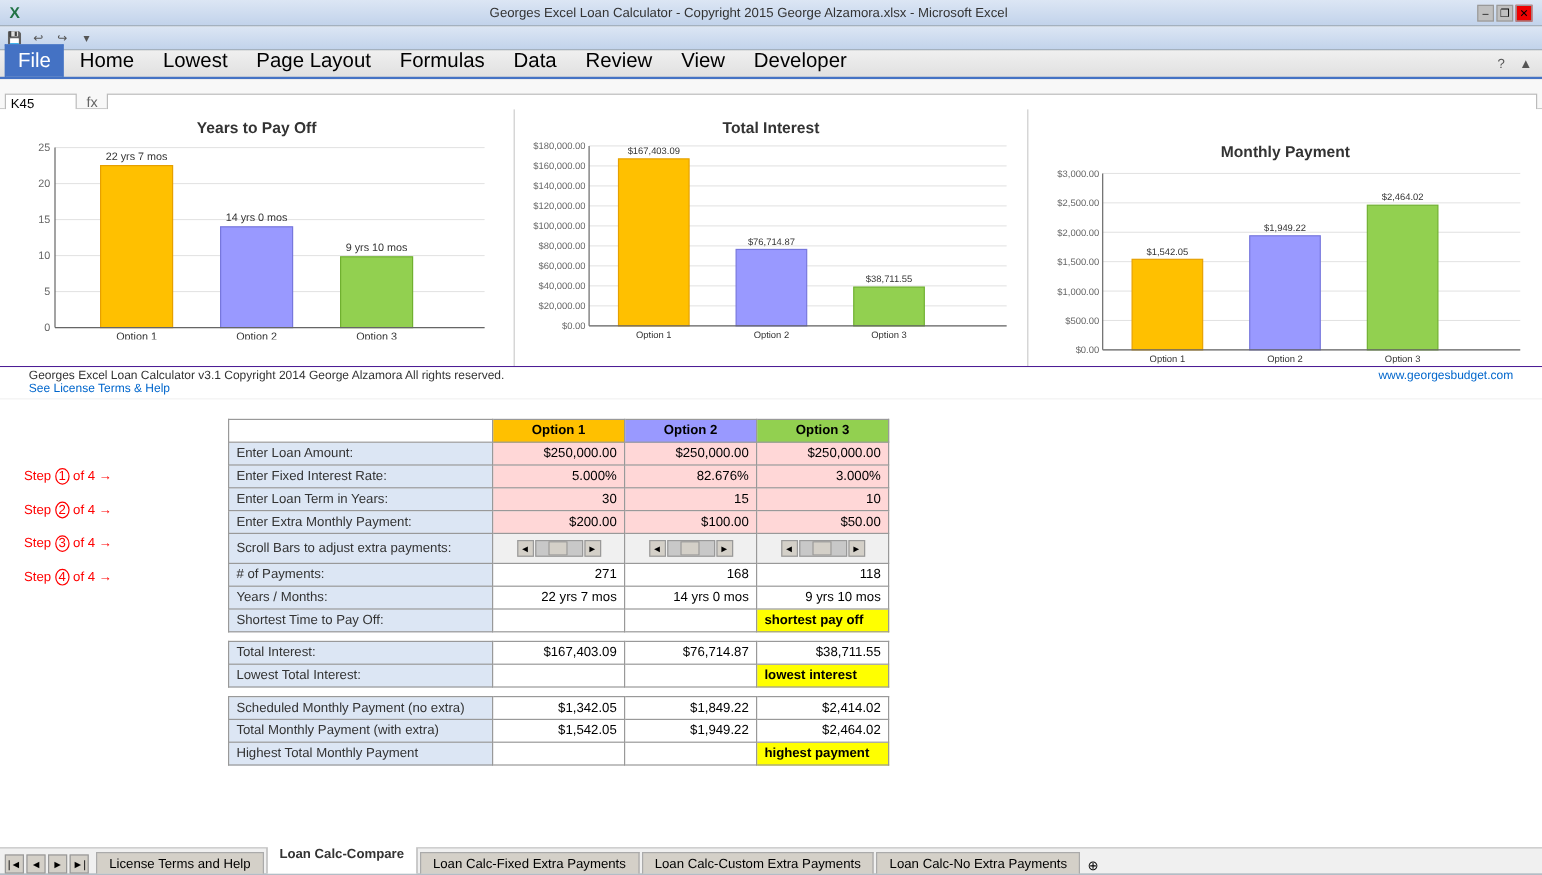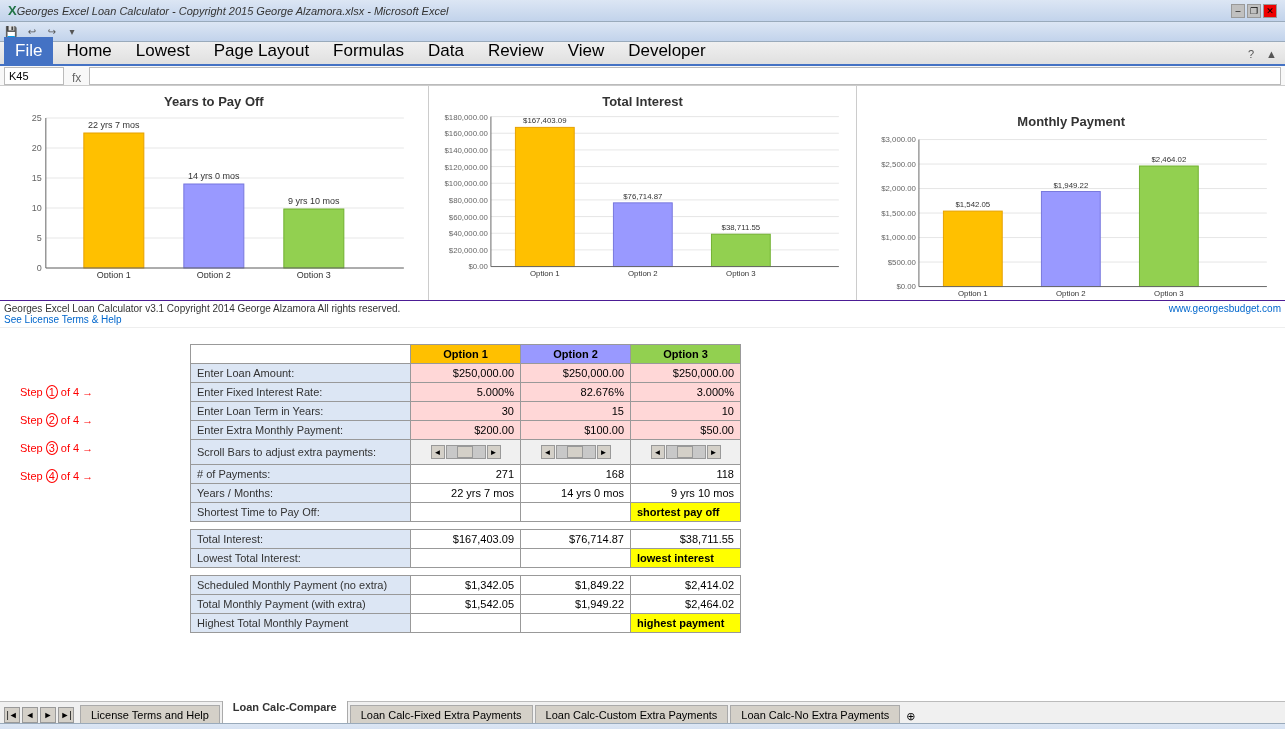--- a/index.html
+++ b/index.html
@@ -9,21 +9,21 @@
     .title-bar {
       height: 22px;
       background: linear-gradient(to bottom, #dce6f4, #c2d3eb);
       display: flex;
       align-items: center;
       justify-content: space-between;
       padding: 0 8px;
       border-bottom: 1px solid #9ab;
     }
     .title-bar-left { display: flex; align-items: center; gap: 4px; }
-    .title-text { font-size: 11px; color: #333; text-align: left; flex: 1; font-style: italic; }
+    .title-text { font-size: 11px; color: #333; text-align: center; flex: 1; }
     .title-buttons { display: flex; gap: 2px; }
     .title-btn { width: 14px; height: 14px; background: #c0c0c0; border: 1px solid #999; font-size: 9px; display: flex; align-items: center; justify-content: center; cursor: pointer; }
 
     
     .ribbon-tabs {
       height: 24px;
       background: linear-gradient(to bottom, #f0f0f0, #e0e0e0);
       display: flex;
       align-items: flex-end;
       padding: 0 4px;
@@ -42,22 +42,22 @@
       color: white;
       border-color: #4472c4;
     }
 
     
     .formula-bar {
       height: 20px;
       background: #f8f8f8;
       border-bottom: 1px solid #ccc;
       display: flex;
-      align-items: flex-end;
-      padding: 0 4px;
+      align-items: flex-start;
+      padding: 12px 4px;
       gap: 4px;
     }
     .cell-ref {
       width: 60px;
       border: 1px solid #bbb;
       padding: 1px 4px;
       font-size: 11px;
       height: 18px;
     }
     .formula-icon { color: #666; font-size: 12px; padding: 0 4px; }
@@ -94,21 +94,21 @@
     .chart-title {
       text-align: center;
       font-size: 13px;
       font-weight: bold;
       color: #333;
       margin-bottom: 4px;
     }
 
     
     .copyright-area {
-      padding: 2px 4px;
+      padding: 2px 24px;
       font-size: 10px;
       color: #333;
       display: flex;
       justify-content: space-between;
       border-bottom: 1px solid #eee;
       background: white;
       gap: 12px;
     }
 
     

